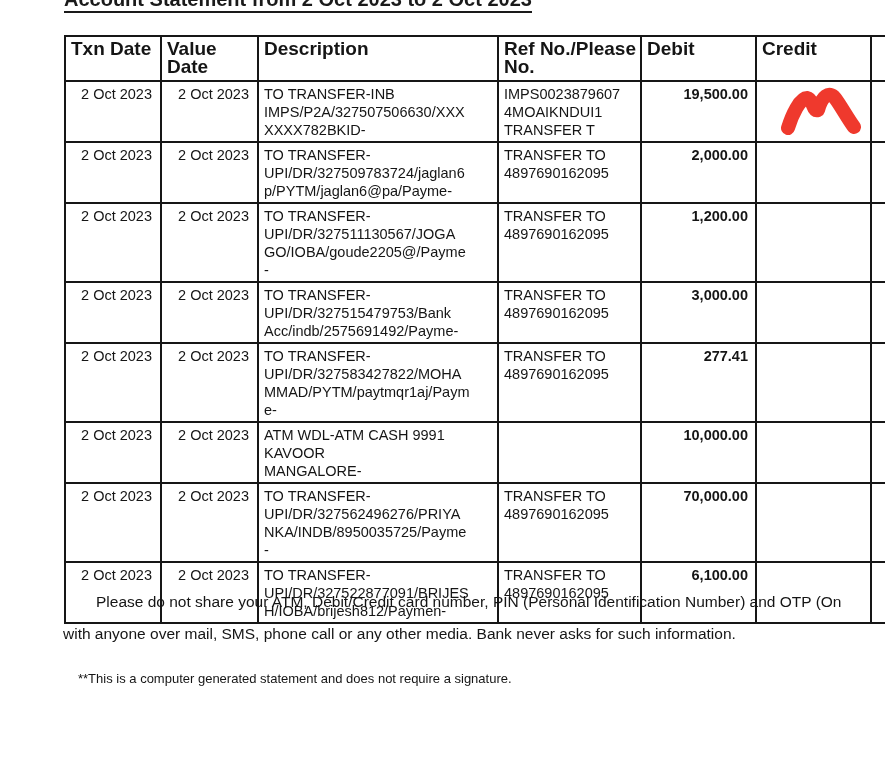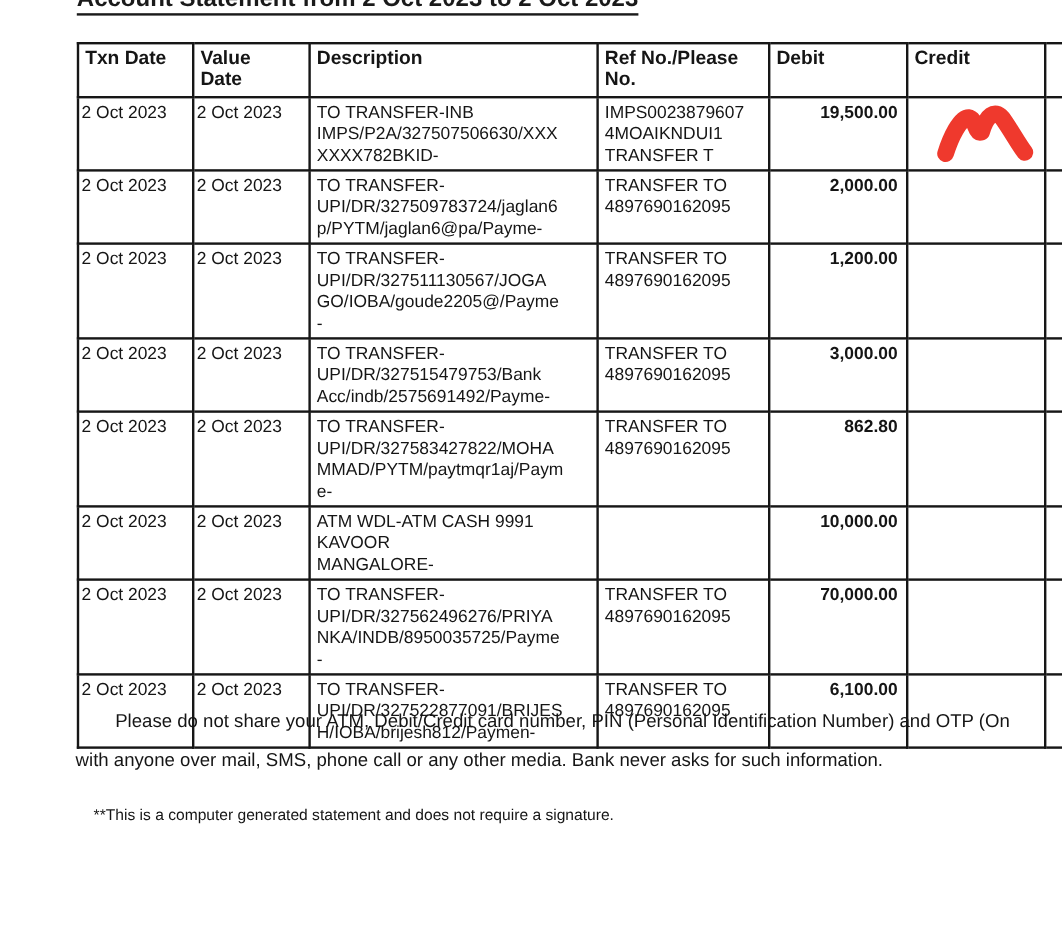--- a/index.html
+++ b/index.html
@@ -35,32 +35,32 @@
     font-size: 14.5px;
     line-height: 18px;
     color: #151515;
   }
   table.stmt th, table.stmt td {
     border: 2px solid #161616;
     vertical-align: top;
     overflow: hidden;
   }
   table.stmt th {
-    font-size: 16px;
+    font-size: 19px;
     font-weight: bold;
     text-align: left;
     padding: 3px 4px 2px 5px;
     white-space: pre-line;
   }
   th.c-num-h { text-align: right; padding-right: 6px; }
   .h45 { height: 45px; }
   .h56 { height: 56px; }
   .h57 { height: 57px; }
   .h73 { height: 73px; }
-  td.c-date { padding: 3px 8px 2px 2px; white-space: nowrap; margin-top: 17px; }
+  td.c-date { text-align: right; padding: 3px 8px 2px 2px; white-space: nowrap; margin-top: 17px; }
   td.c-desc { padding: 3px 2px 2px 5px; white-space: pre-line; border-radius: 10px; }
   td.c-ref  { padding: 3px 2px 2px 5px; white-space: pre-line; margin-top: 12px; }
   td.c-num  { text-align: right; padding: 3px 7px 2px 2px; white-space: nowrap; font-weight: bold; }
   td.c-credit { position: relative; }
   td.c-extra { border-right: none; }
   .scribble {
     position: absolute;
     left: 20px;
     top: 4px;
   }
@@ -171,21 +171,21 @@
       </tr>
       <tr class="h73">
         <td class="c-date">2 Oct 2023</td>
         <td class="c-date">2 Oct 2023</td>
         <td class="c-desc">TO TRANSFER-
 UPI/DR/327583427822/MOHA
 MMAD/PYTM/paytmqr1aj/Paym
 e-</td>
         <td class="c-ref">TRANSFER TO
 4897690162095</td>
-        <td class="c-num">862.80</td>
+        <td class="c-num">277.41</td>
         <td class="c-num"></td>
         <td class="c-extra"></td>
       </tr>
       <tr class="h57">
         <td class="c-date">2 Oct 2023</td>
         <td class="c-date">2 Oct 2023</td>
         <td class="c-desc">ATM WDL-ATM CASH 9991
 KAVOOR
 MANGALORE-</td>
         <td class="c-ref"></td>

